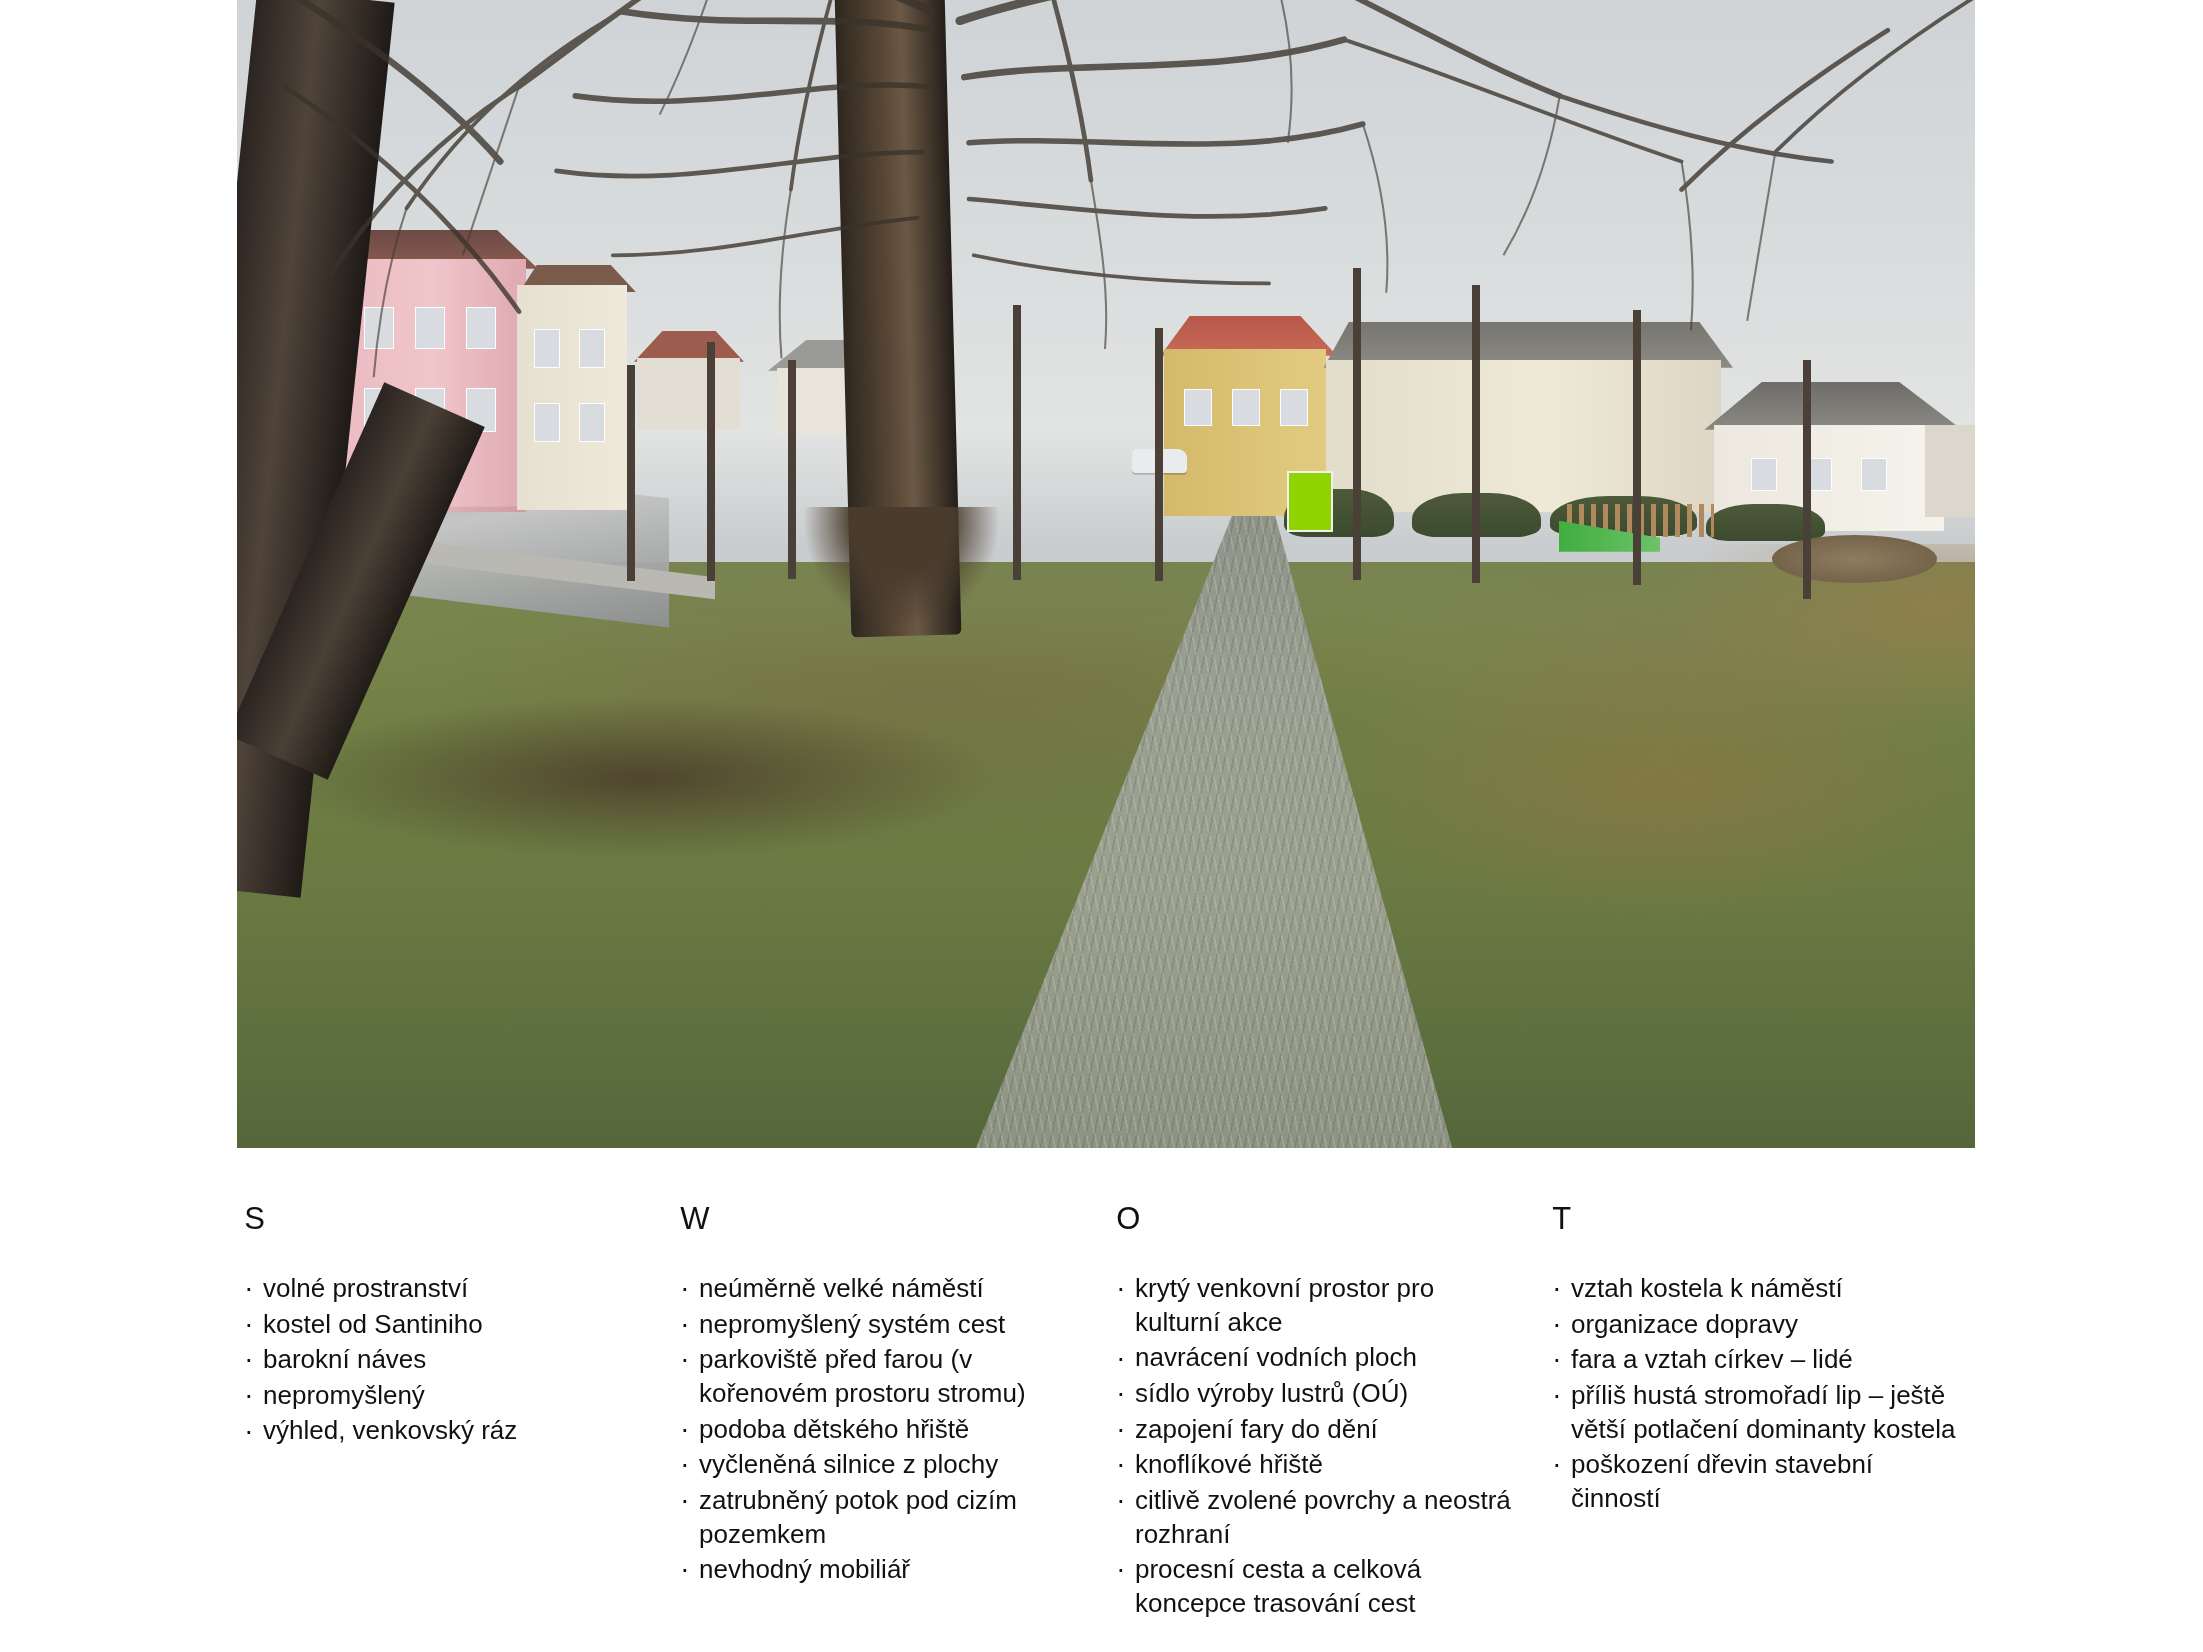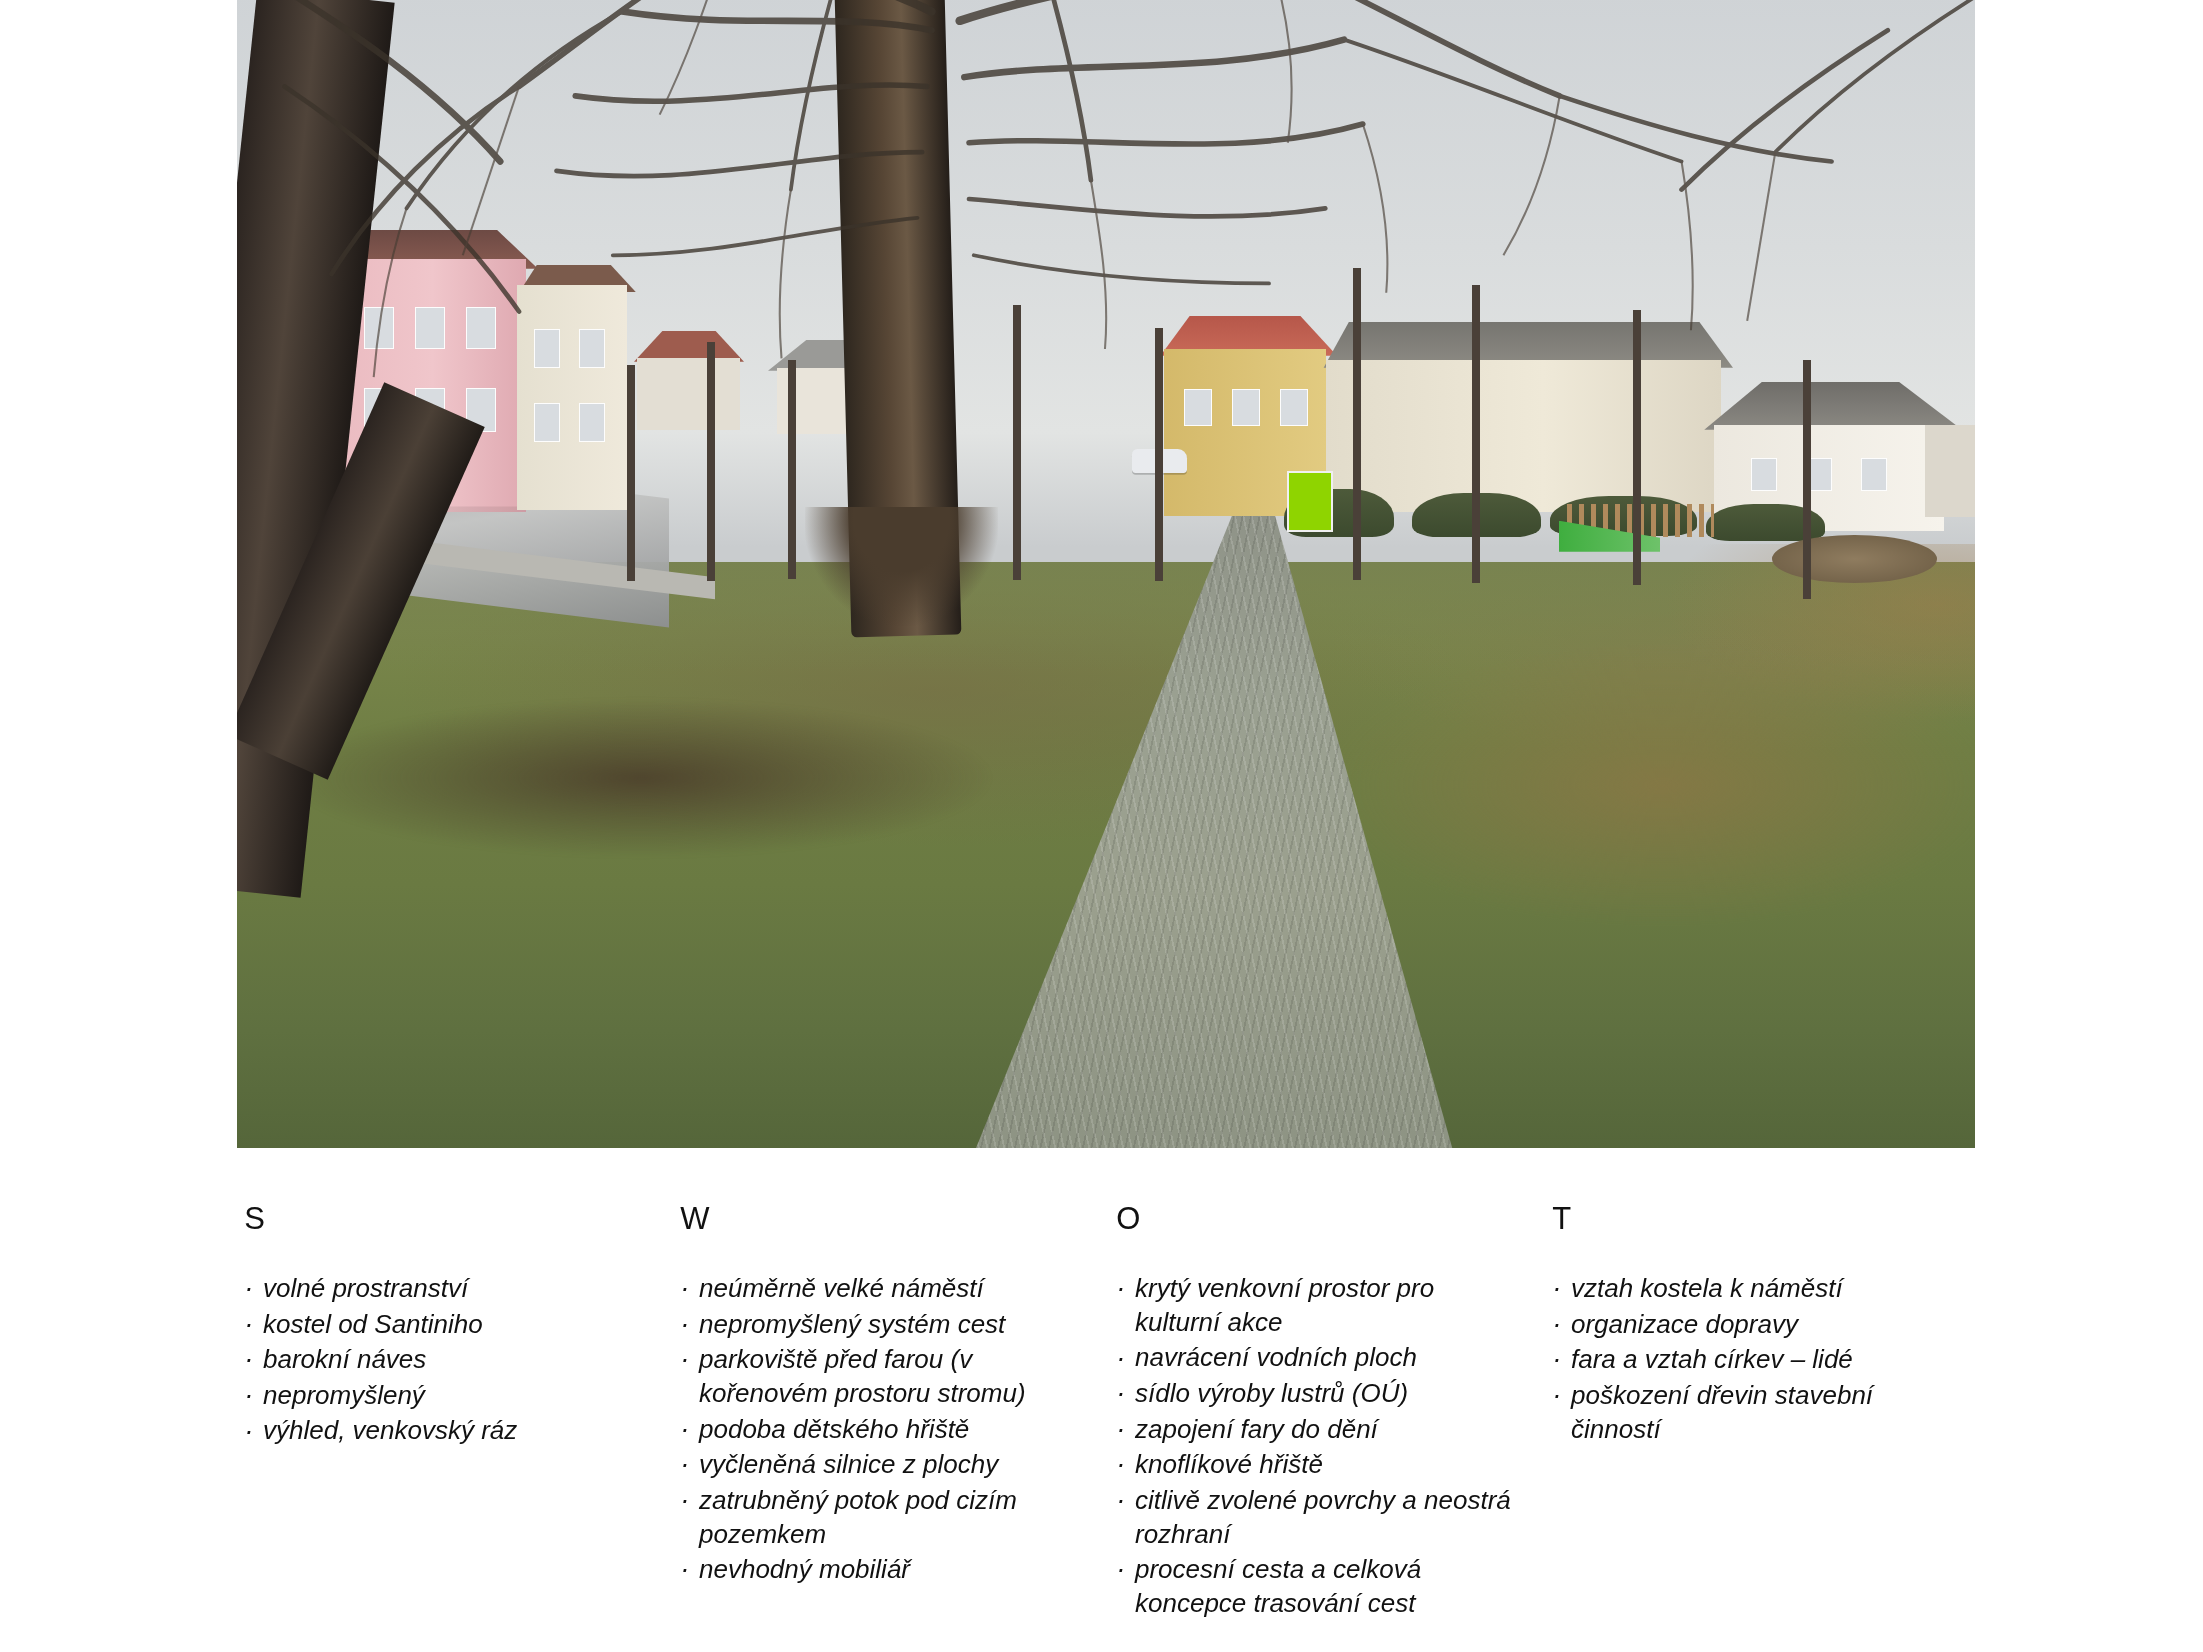--- a/index.html
+++ b/index.html
@@ -294,21 +294,20 @@
     margin: 0;
     padding: 0;
   }
   ul.items li {
     position: relative;
     font-size: 26px;
     line-height: 1.30;
     color: #111;
     margin-bottom: 1.8px;
     padding-left: 26px;
-    font-style: italic;
   }
   ul.items li:before {
     content: "·";
     position: absolute;
     left: 7.3px;
     top: -1.8px;
     font-size: 27.5px;
     line-height: 1.3;
     color: #111;
   }
@@ -478,19 +477,20 @@
         <li>procesní cesta a celková koncepce trasování cest</li>
       </ul>
     </div>
 
     <div class="col col-t">
       <div class="col-letter">T</div>
       <ul class="items">
         <li>vztah kostela k náměstí</li>
         <li>organizace dopravy</li>
         <li>fara a vztah církev – lidé</li>
+        <li>příliš hustá stromořadí lip – ještě větší potlačení dominanty kostela</li>
         <li>poškození dřevin stavební činností</li>
       </ul>
     </div>
 
   </div>
 </div>
 
 
 </body></html>

